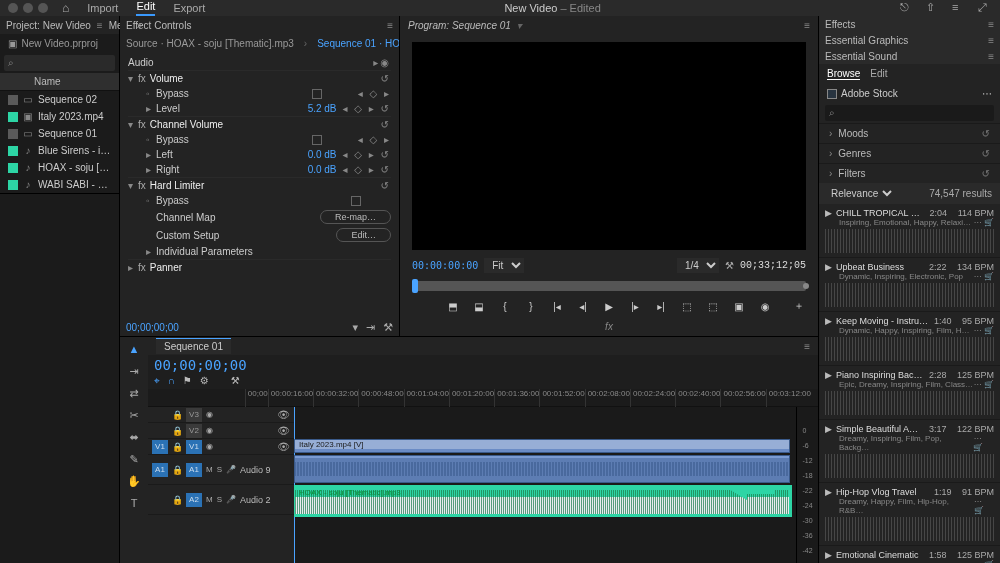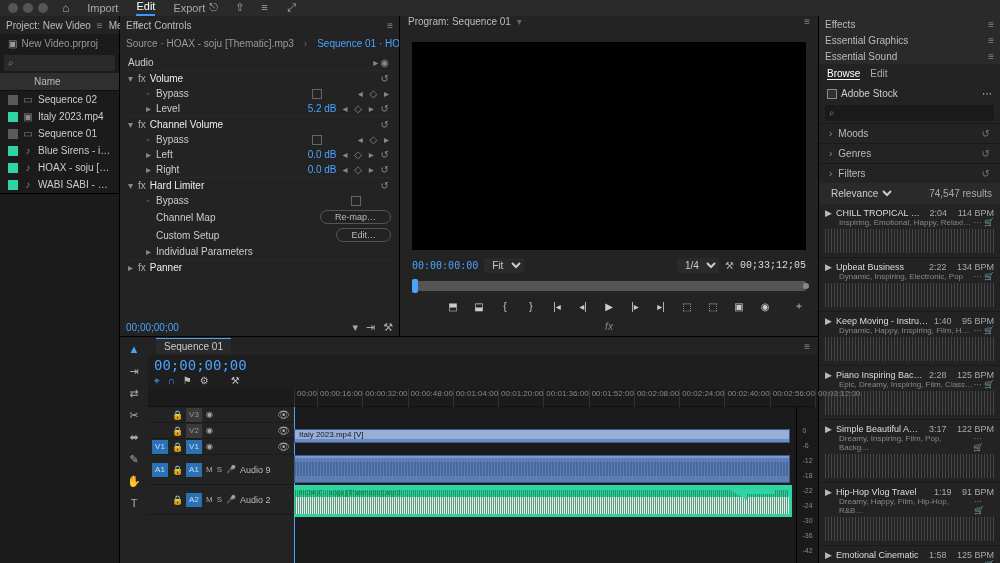--- a/index.html
+++ b/index.html
@@ -55,21 +55,21 @@
 .epc-row .kf { color: #888; margin-left: 6px; letter-spacing: 2px; }
 .epc-row.indent { padding-left: 18px; }
 .epc-row.fx { border-top: 1px solid #2a2a2a; color: #eee; }
 .pill-btn { border: 1px solid #555; border-radius: 8px; padding: 1px 14px; font-size: 9px; color: #bbb; cursor: pointer; background: none; }
 .epc-time { height: 18px; background: #232323; padding: 0 6px; display: flex; align-items: center; justify-content: space-between; }
 .epc-time .tc { color: #4aa3ff; font-size: 10px; }
 .epc-time .tt { display: flex; gap: 8px; color: #aaa; }
 
 
 .program-panel { flex: 1; background: #232323; display: flex; flex-direction: column; }
-.prog-header { height: 18px; display: flex; padding: 0 8px; font-size: 10px; color: #bbb; }
+.prog-header { height: 18px; display: flex; align-items: center; padding: 0 8px; font-size: 10px; color: #bbb; font-style: italic; }
 .prog-header .menu { margin-left: auto; color: #888; cursor: pointer; }
 .monitor { flex: 1; margin: 8px 12px 4px 12px; background: #000; position: relative; }
 .monitor-ctrl { padding: 0 12px; }
 .ctrl-row1 { display: flex; align-items: center; gap: 6px; font-size: 10px; padding: 4px 0; }
 .ctrl-row1 .tc { color: #4aa3ff; font-family: monospace; }
 .ctrl-row1 select { background: #2a2a2a; color: #ccc; border: none; font-size: 10px; padding: 1px 4px; }
 .ctrl-row1 .sp { flex: 1; }
 .ctrl-row1 .dur { font-family: Liberation Mono, monospace; color: #ddd; }
 .scrub { height: 10px; background: linear-gradient(to right,#555,#555); position: relative; margin: 4px 0; border-radius: 2px; }
 .scrub .ph { position: absolute; left: 0; top: -2px; width: 6px; height: 14px; background: #4aa3ff; border-radius: 2px; }
@@ -99,21 +99,21 @@
 .track-head.audio { height: 30px; }
 .track-head .src { width: 16px; height: 14px; background: #2b72b5; display: flex; align-items: center; justify-content: center; font-size: 8px; color: #cde; cursor: pointer; }
 .track-head .lock { width: 10px; cursor: pointer; color: #888; }
 .track-head .tgt { width: 16px; height: 14px; background: #2b72b5; display: flex; align-items: center; justify-content: center; font-size: 8px; color: #cde; cursor: pointer; }
 .track-head .tgt.off { background: #3a3a3a; color: #999; }
 .track-head .ms { display: flex; gap: 4px; font-size: 8px; color: #aaa; }
 .track-head .ms span { cursor: pointer; }
 .track-head .eye { cursor: pointer; color: #aaa; margin-left: auto; font-size: 10px; }
 .track-head .name { color: #bbb; }
 .tracks-canvas { flex: 1; position: relative; background: #1a1a1a; overflow: hidden; }
-.ruler-canvas { position: absolute; left: 146px; right: 0; top: 0; height: 18px; display: flex; }
+.ruler-canvas { position: absolute; left: 146px; right: 7px; top: 0; height: 18px; display: flex; justify-content: flex-end; }
 .ruler-tick { flex: 1; font-size: 8px; color: #888; border-left: 1px solid #333; padding-left: 2px; }
 .clip { position: absolute; height: 14px; border: 1px solid #3a5a8a; background: #6a8bc5; overflow: hidden; cursor: pointer; }
 .clip .lbl { font-size: 8px; color: #1a1a1a; padding: 0 4px; white-space: nowrap; background: rgba(255,255,255,.3); }
 .clip.audio { background: #7a9ad2; }
 .clip.audio2 { background: #e8ebef; border-color: #2dd5a5; }
 .clip.audio2.sel { outline: 2px solid #2dd5a5; }
 .clip.audio2 .lbl { background: #2dd5a5; color: #093; }
 .wave { position: absolute; left: 0; right: 0; top: 2px; bottom: 0; opacity: .6;
   background: repeating-linear-gradient(90deg,#2a4a7a 0 1px, transparent 1px 2px),
               linear-gradient(#4a6aa0,#4a6aa0); background-size: 3px 60%, 100% 100%; background-position: 0 40%, 0 0; background-repeat: repeat-x, no-repeat; }
@@ -165,20 +165,23 @@
       <div class="tl"></div>
       <div class="tl"></div>
       <div class="tl"></div>
     </div>
     <div class="nav">
       <span style="font-size:12px">⌂</span>
       <span>Import</span>
       <span class="active">Edit</span>
       <span>Export</span>
     </div>
+    <div class="title">
+      <span>New Video</span><span style="color:#888"> – Edited</span>
+    </div>
     <div class="tools">
       <span class="icn">⎋</span>
       <span class="icn">⇧</span>
       <span class="icn">≡</span>
       <span class="icn">⤢</span>
     </div>
   </div>
 
   <div class="main">
 
@@ -471,21 +474,21 @@
                     <span>M</span>
                     <span>S</span>
                     <span>🎤</span>
                   </span>
                 <span class="name">Audio 2</span>
               </div>
             </div>
             <div class="tracks-canvas">
 
               <div class="playhead"></div>
-              <div class="clip" style="top:22px; left:0; right:6px">
+              <div class="clip" style="top:32px; left:0; right:6px">
                 <div class="lbl">Italy 2023.mp4 [V]</div>
               </div>
               <div class="clip audio" style="top:48px; left:0; right:6px; height:28px">
                 <div class="wave"></div>
               </div>
               <div class="clip audio2 sel" style="top:80px; left:0; right:6px; height:28px">
                 <div class="lbl">HOAX - soju [Thematic].mp3</div>
                 <div class="wave"></div>
                 <div class="arrow">
                     <div class="arrow-shape"></div>

